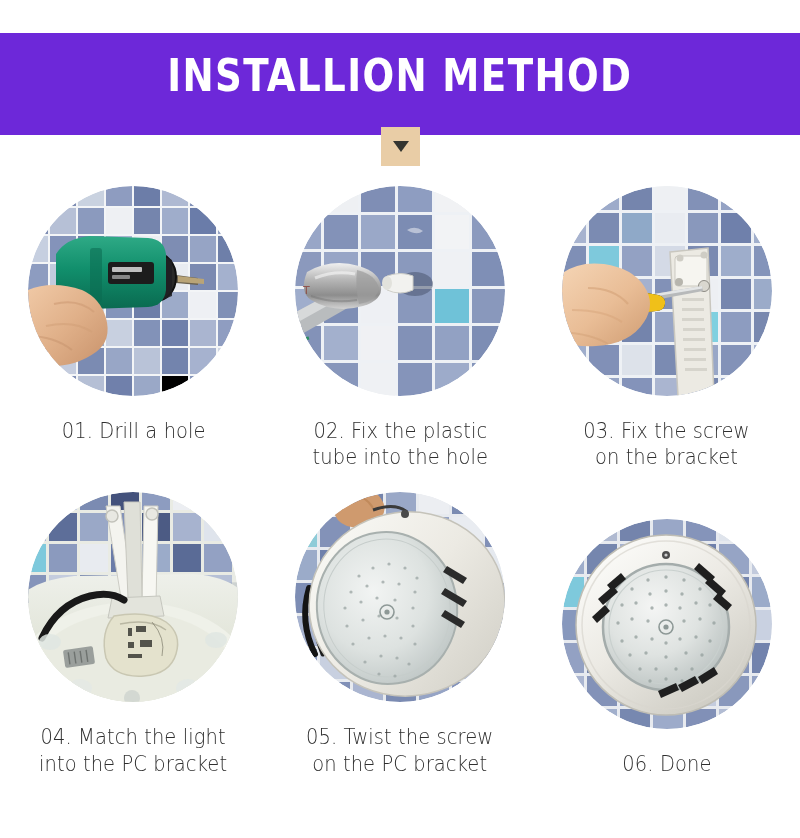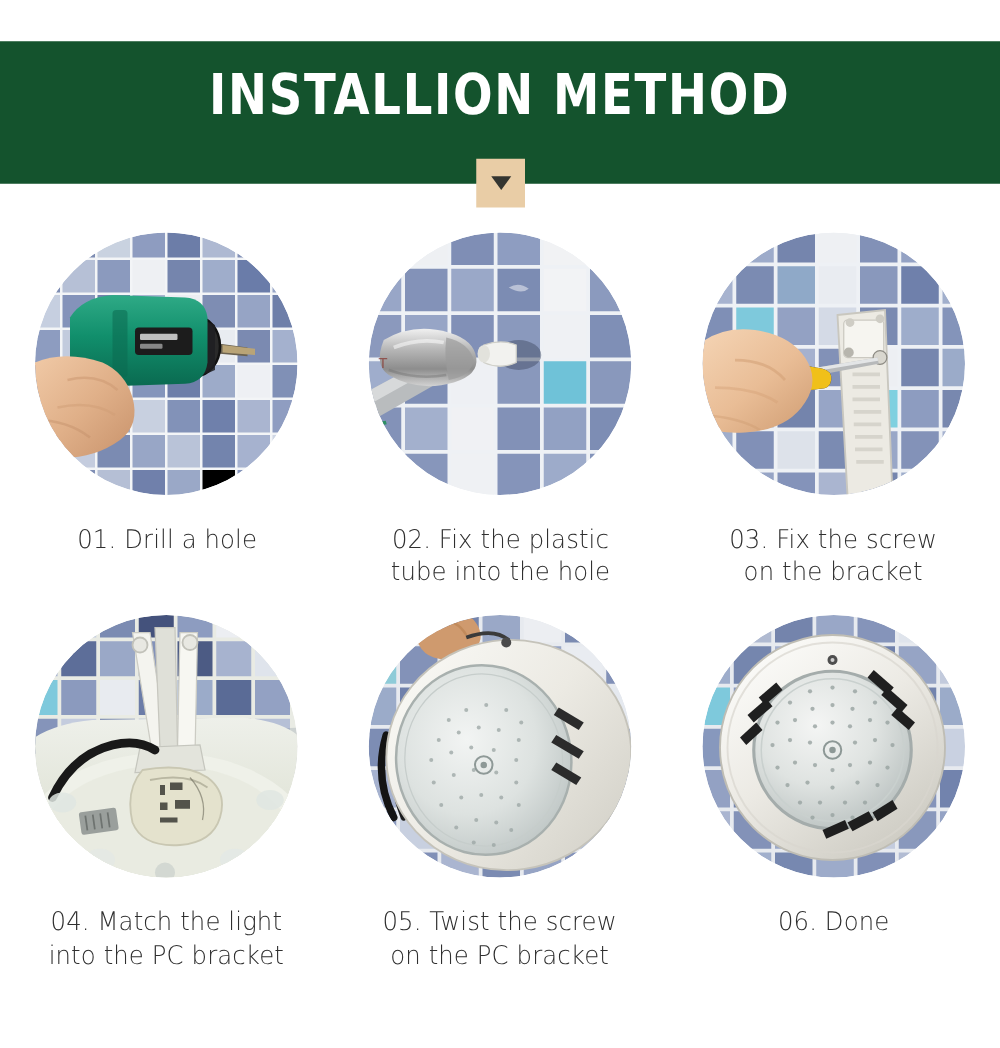--- a/index.html
+++ b/index.html
@@ -14,22 +14,22 @@
     overflow: hidden;
     position: relative;
   }
 
   
   #header-band {
     position: absolute;
     left: 0;
     top: 33px;
     width: 800px;
-    height: 114px;
-    background: #14532d;
+    height: 102px;
+    background: #6d28d9;
     display: flex;
     align-items: flex-start;
     justify-content: center;
   }
   #page-title {
     margin-top: 20px;
     color: #ffffff;
     font-family: "Liberation Sans Narrow", "DejaVu Sans Condensed", "Liberation Sans", sans-serif;
     font-size: 45px;
     font-weight: bold;
@@ -69,21 +69,21 @@
     width: 800px;
     display: flex;
     flex-wrap: wrap;
   }
   .step-cell {
     width: 266.66px;
     display: flex;
     flex-direction: column;
     align-items: center;
   }
-  .step-row-2 { margin-top: 22px; }
+  .step-row-2 { margin-top: 22px; justify-content: flex-end; }
 
   .photo-circle {
     width: 210px;
     height: 210px;
     border-radius: 50%;
     overflow: hidden;
     position: relative;
     background: #ffffff;
   }
   .photo-circle svg { display: block; }

